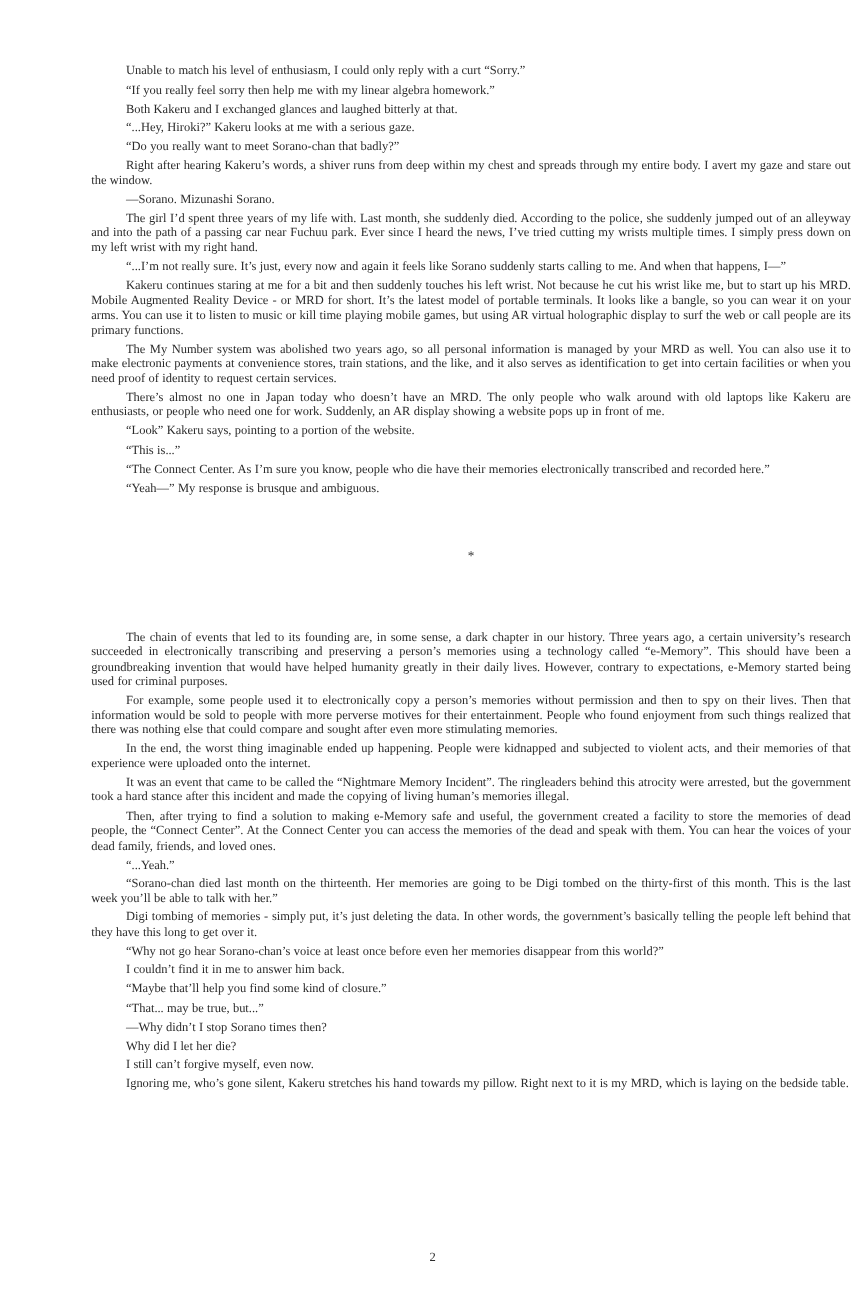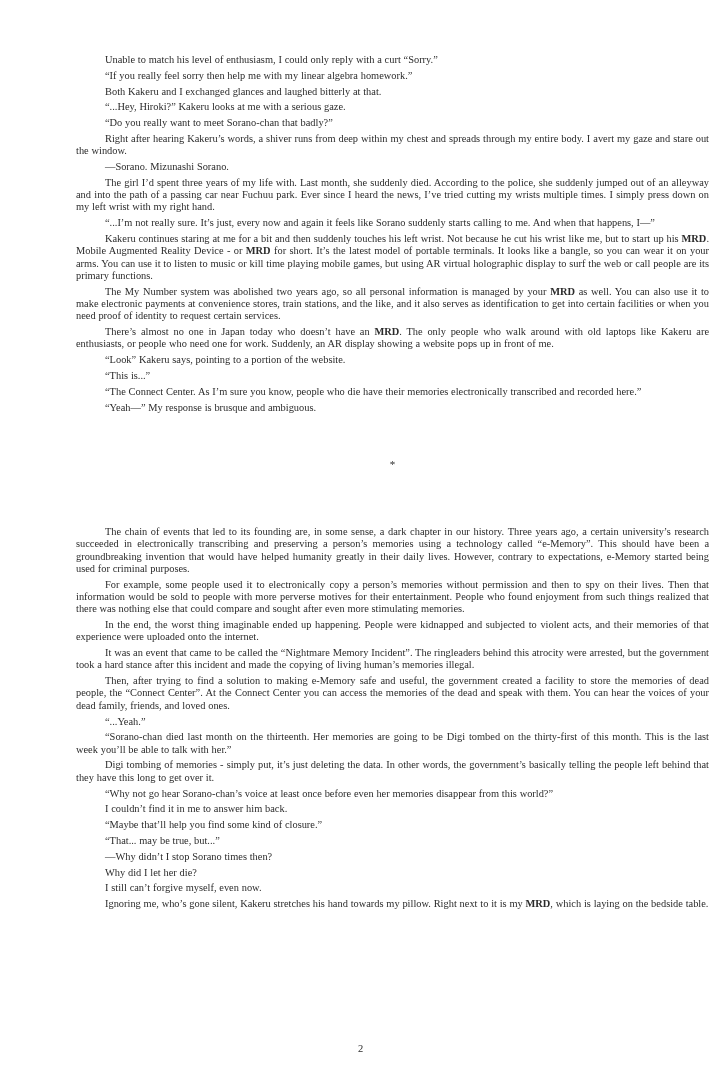--- a/index.html
+++ b/index.html
@@ -25,21 +25,21 @@
   }
   .section p {
     margin: 0 0 3.5px 0;
     font-size: 10.4px;
     line-height: 12.3px;
     text-align: justify;
     text-indent: 29px;
     word-spacing: 0.2px;
   }
   .section p b {
-    font-weight: bold;
+    font-weight: normal;
   }
   .separator {
     margin: 44px 0 56px 0;
     text-align: center;
     text-indent: 0;
     font-size: 11px;
     line-height: 12px;
     color: #2b2b2b;
   }
   .page-number {

